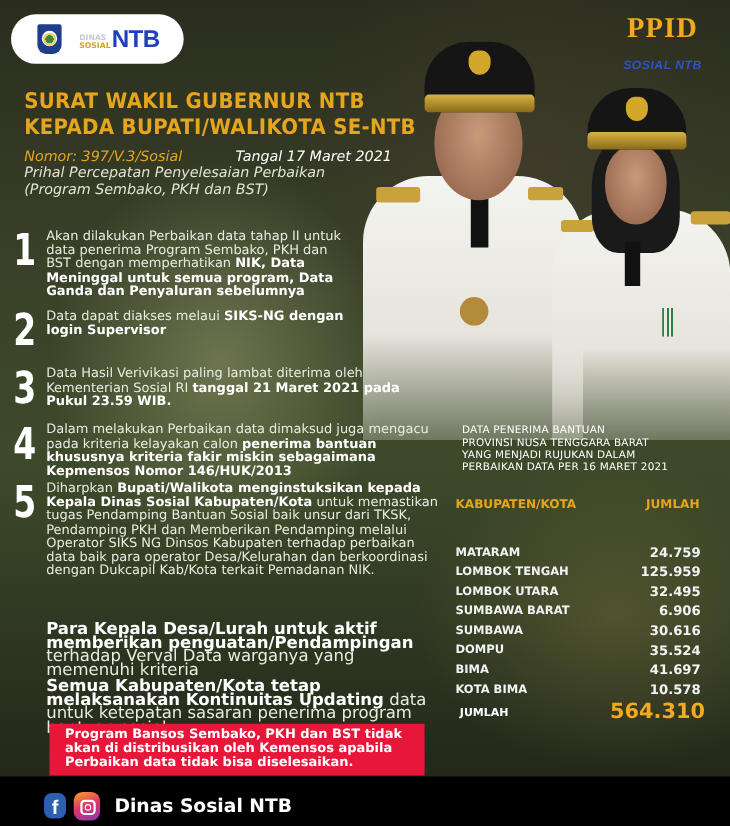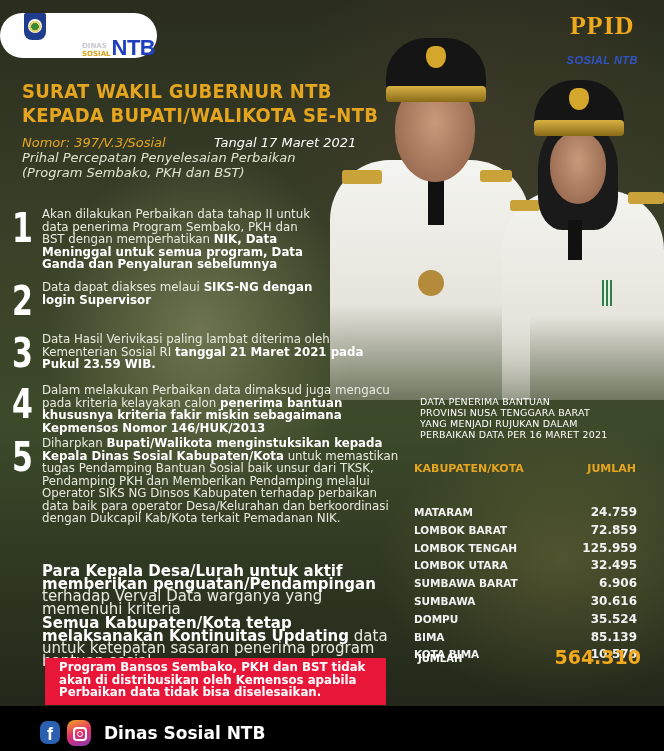--- a/index.html
+++ b/index.html
@@ -12,23 +12,23 @@
     position: absolute; left: 0; top: 0; width: 664px; height: 706px;
     background:
       radial-gradient(ellipse 220px 260px at 200px 330px, rgba(150,155,110,0.55), rgba(0,0,0,0) 70%),
       radial-gradient(ellipse 260px 200px at 560px 560px, rgba(120,115,60,0.45), rgba(0,0,0,0) 70%),
       radial-gradient(ellipse 300px 300px at 480px 150px, rgba(70,60,45,0.6), rgba(0,0,0,0) 70%),
       linear-gradient(180deg, #2a2d1e 0%, #3a4128 35%, #3d4a2a 60%, #2c3420 85%, #23281a 100%);
     overflow: hidden;
   }
   
   .logo-pill {
-    position: absolute; left: 0; top: 13px; width: 157px; height: 45px;
+    position: absolute; left: 10px; top: 13px; width: 157px; height: 45px;
     background: #ffffff; border-radius: 23px;
-    display: flex;  gap: 20px;
+    display: flex; align-items: center;
   }
   .crest {
     margin-left: 24px; width: 22px; height: 27px;
     background: #1f3d8c; border-radius: 2px 2px 8px 8px;
     position: relative;
   }
   .crest::after {
     content: ""; position: absolute; left: 4px; top: 6px; width: 14px; height: 14px;
     border-radius: 50%; background: radial-gradient(circle at 50% 55%, #3c8a3c 35%, #e8d36a 37%, #e8d36a 55%, #ffffff 57%);
   }
@@ -72,21 +72,21 @@
   .para { position: absolute; left: 42px; font-size: 15px; line-height: 12.5px; color: #e8ebe0; width: 360px; }
   .para b { color: #ffffff; }
 
   .warning {
     position: absolute; left: 45px; top: 658px; width: 341px; height: 47px;
     background: #e8173a; color: #ffffff; font-weight: bold; font-size: 11.8px; line-height: 12.5px;
     padding: 3px 0 0 14px; box-sizing: border-box;
   }
 
   
-  .panel { position: absolute; left: 420px; top: 396px; width: 230px; }
+  .panel { position: absolute; left: 420px; top: 386px; width: 230px; }
   .panel-head { font-size: 9.5px; line-height: 11px; color: #ffffff; letter-spacing: 0.2px; }
   .cols { position: absolute; top: 66px; left: -6px; width: 230px; font-weight: bold; font-size: 11px; color: #e6a51f; }
   .cols .c2 { position: absolute; right: 8px; top: 0; }
   .rows { position: absolute; top: 88px; left: -6px; width: 230px; margin-top: 22px; }
   .row { height: 17.8px; position: relative; font-weight: bold; font-size: 10.5px; color: #f2f2f2; }
   .row .v { position: absolute; right: 7px; top: -1px; font-size: 12px; }
   .total { position: absolute; top: 250px; left: -2px; width: 226px; }
   .total .tl { font-weight: bold; font-size: 10px; color: #ffffff; position: absolute; left: 0; top: 7px; }
   .total .tv { position: absolute; right: 3px; top: 0; font-weight: bold; font-size: 19px; color: #f1a91d; }
 
@@ -217,27 +217,26 @@
       <div>PROVINSI NUSA TENGGARA BARAT</div>
       <div>YANG MENJADI RUJUKAN DALAM</div>
       <div>PERBAIKAN DATA PER 16 MARET 2021</div>
     </div>
     <div class="cols">
       <span>KABUPATEN/KOTA</span>
       <span class="c2">JUMLAH</span>
     </div>
     <div class="rows">
       <div class="row"><span>MATARAM</span><span class="v">24.759</span></div>
-      <div class="row"><span>LOMBOK BARAT</span><span class="v">72.859</span></div>
       <div class="row"><span>LOMBOK TENGAH</span><span class="v">125.959</span></div>
       <div class="row"><span>LOMBOK UTARA</span><span class="v">32.495</span></div>
       <div class="row"><span>SUMBAWA BARAT</span><span class="v">6.906</span></div>
       <div class="row"><span>SUMBAWA</span><span class="v">30.616</span></div>
       <div class="row"><span>DOMPU</span><span class="v">35.524</span></div>
-      <div class="row"><span>BIMA</span><span class="v">85.139</span></div>
+      <div class="row"><span>BIMA</span><span class="v">41.697</span></div>
       <div class="row"><span>KOTA BIMA</span><span class="v">10.578</span></div>
     </div>
     <div class="total">
       <span class="tl">JUMLAH</span>
       <span class="tv">564.310</span>
     </div>
   </div>
 </div>
 
 <div class="footer">

